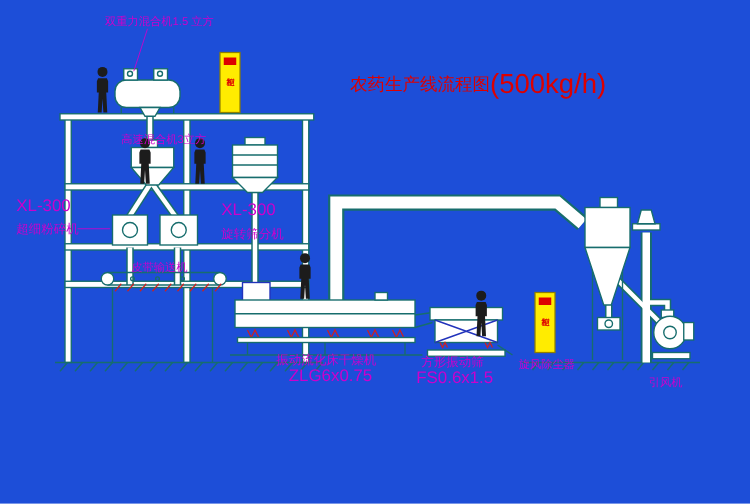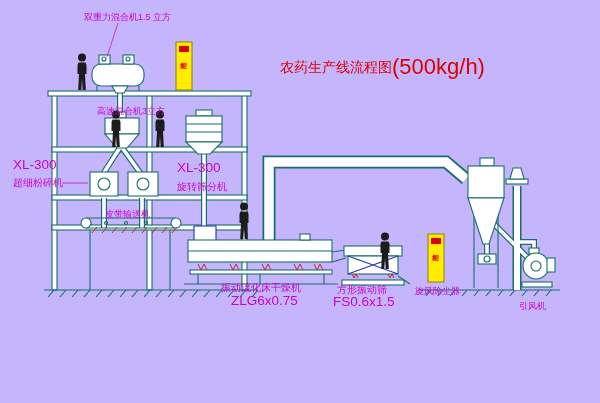--- a/index.html
+++ b/index.html
@@ -1,16 +1,16 @@
 <!DOCTYPE html>
 <html><head>
 <meta charset="utf-8">
 <style>
   html,body{margin:0;padding:0;background:#ffffff;}
-  .stage{position:relative;width:600px;height:403px;background:#c4b5fd;overflow:hidden;}
+  .stage{position:relative;width:600px;height:403px;background:#1d4ed8;overflow:hidden;}
   svg{position:absolute;left:0;top:0;}
   text{font-family:"Liberation Sans",sans-serif;}
   .ln{stroke:#176d6d;stroke-width:1.1;fill:none;}
   .fillw{fill:#ffffff;stroke:#176d6d;stroke-width:1.1;}
   .po{stroke:#176d6d;stroke-width:6;fill:none;}
   .pi{stroke:#ffffff;stroke-width:3.6;fill:none;}
   .po2{stroke:#176d6d;stroke-width:9;fill:none;}
   .pi2{stroke:#ffffff;stroke-width:6;fill:none;}
   .ducto{stroke:#176d6d;stroke-width:13;fill:none;}
   .ducti{stroke:#ffffff;stroke-width:9.5;fill:none;}

